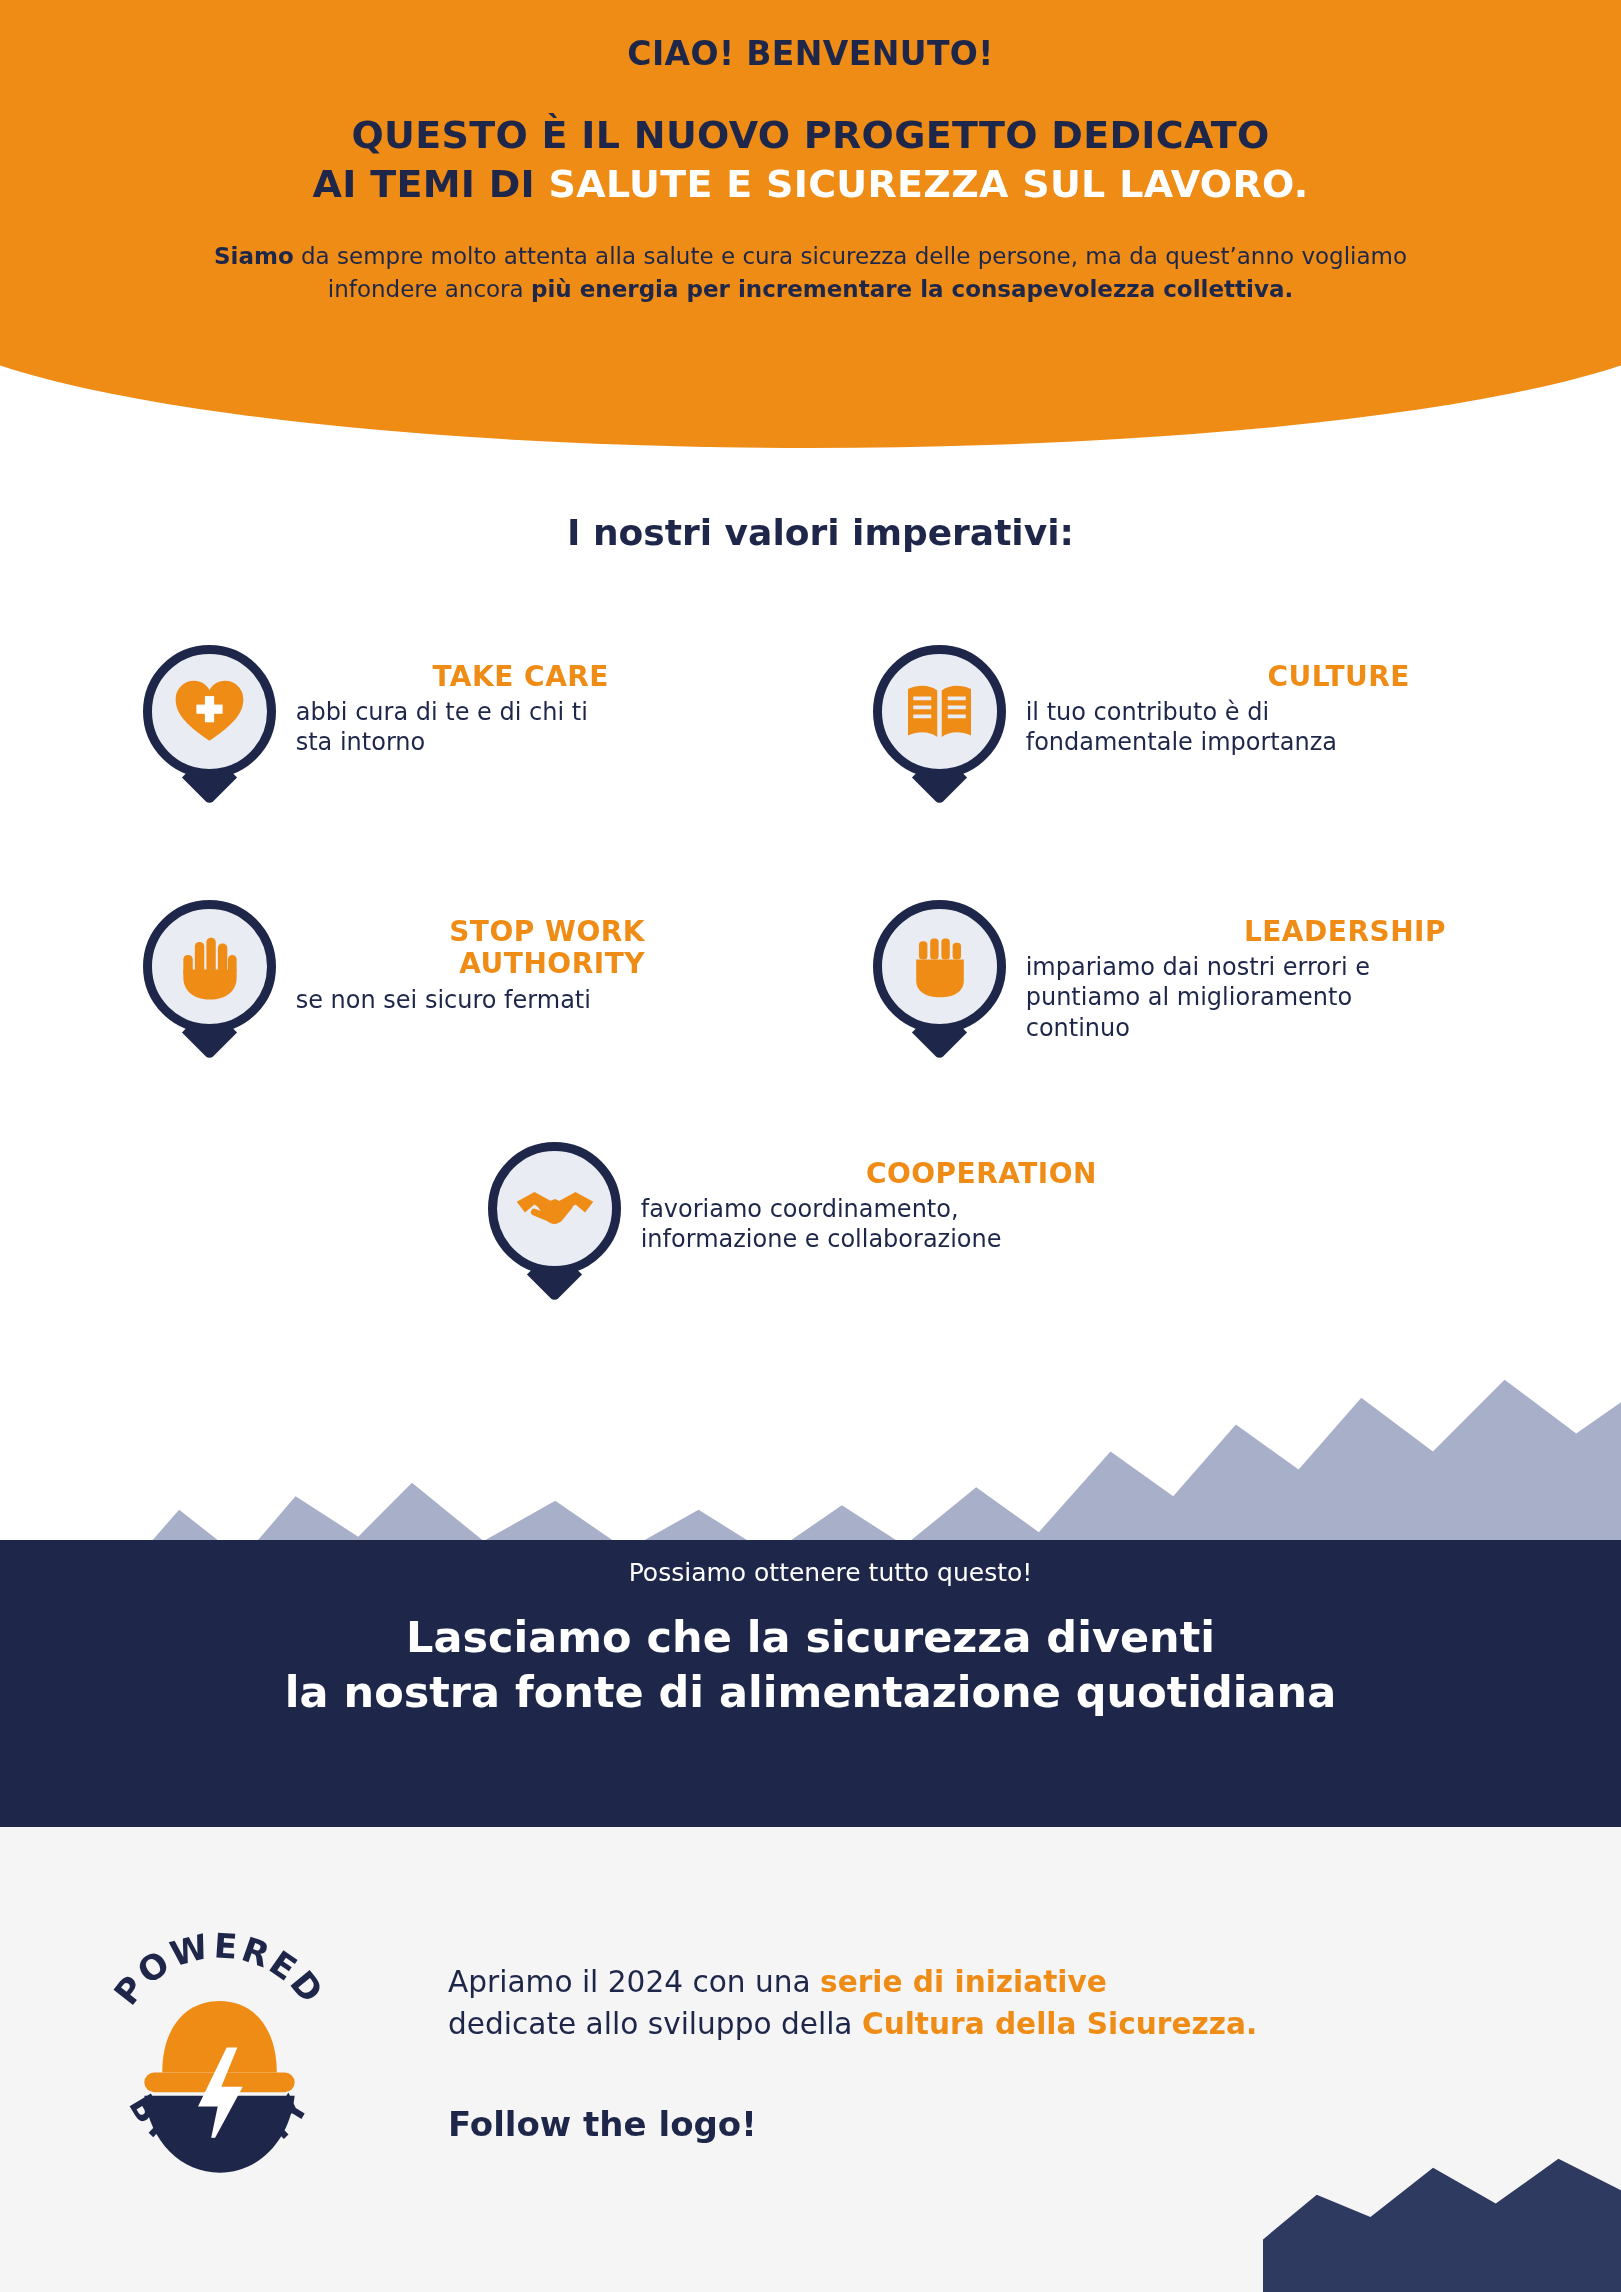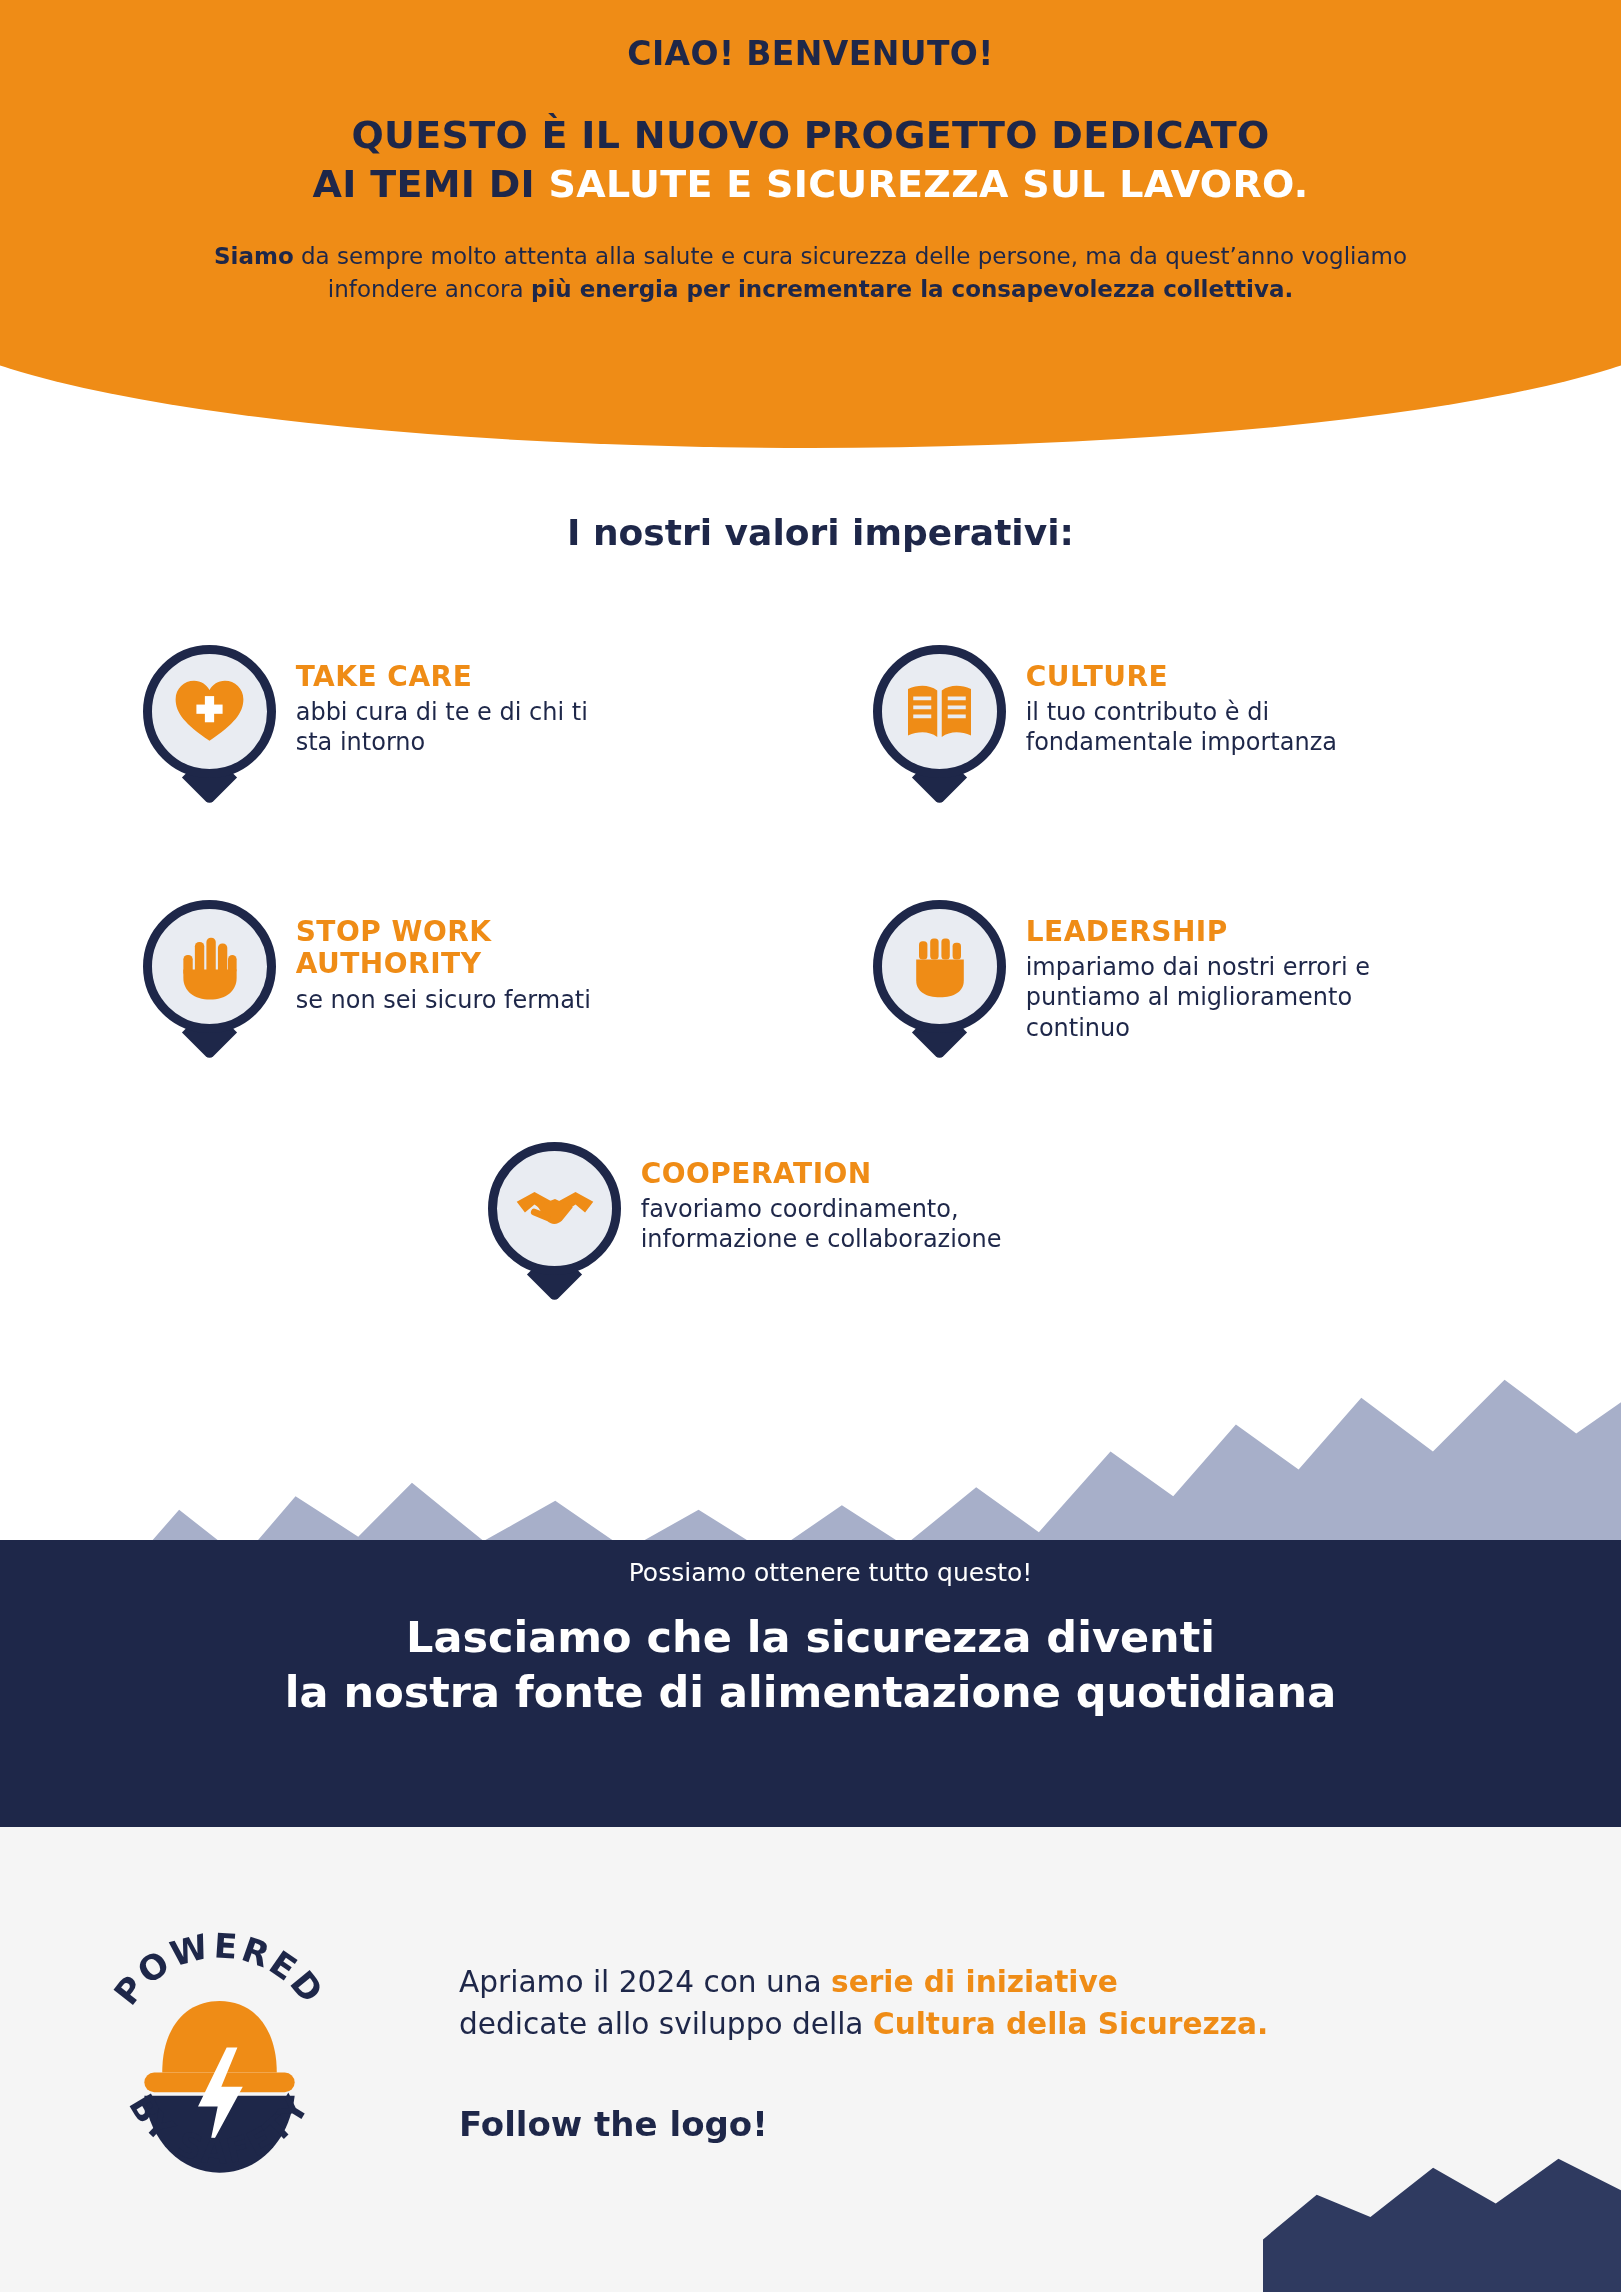--- a/index.html
+++ b/index.html
@@ -123,20 +123,21 @@
     justify-content: center;
     z-index: 3;
   }
   .vtext { padding-top: 16px; }
   .vname {
     font-size: 28px;
     font-weight: bold;
     letter-spacing: 0.5px;
     color: #EF8C16;
     line-height: 1.16;
+    text-align: right;
   }
   .vdesc {
     margin-top: 3.6px;
     font-size: 24px;
     line-height: 1.26;
     color: #1E2749;
   }
 
   
   .mountains {
@@ -194,21 +195,20 @@
     top: 54px;
     width: 269px;
     height: 358px;
   }
   .footer-copy {
     position: absolute;
     left: 448px;
     top: 134px;
     width: 1111px;
     color: #1E2749;
-    margin-left: 11px;
   }
   .fc-line {
     font-size: 29.6px;
     line-height: 1.42;
   }
   .fc-line .hl { color: #EF8C16; font-weight: bold; }
   .follow {
     margin-top: 59px;
     font-size: 34px;
     font-weight: bold;

